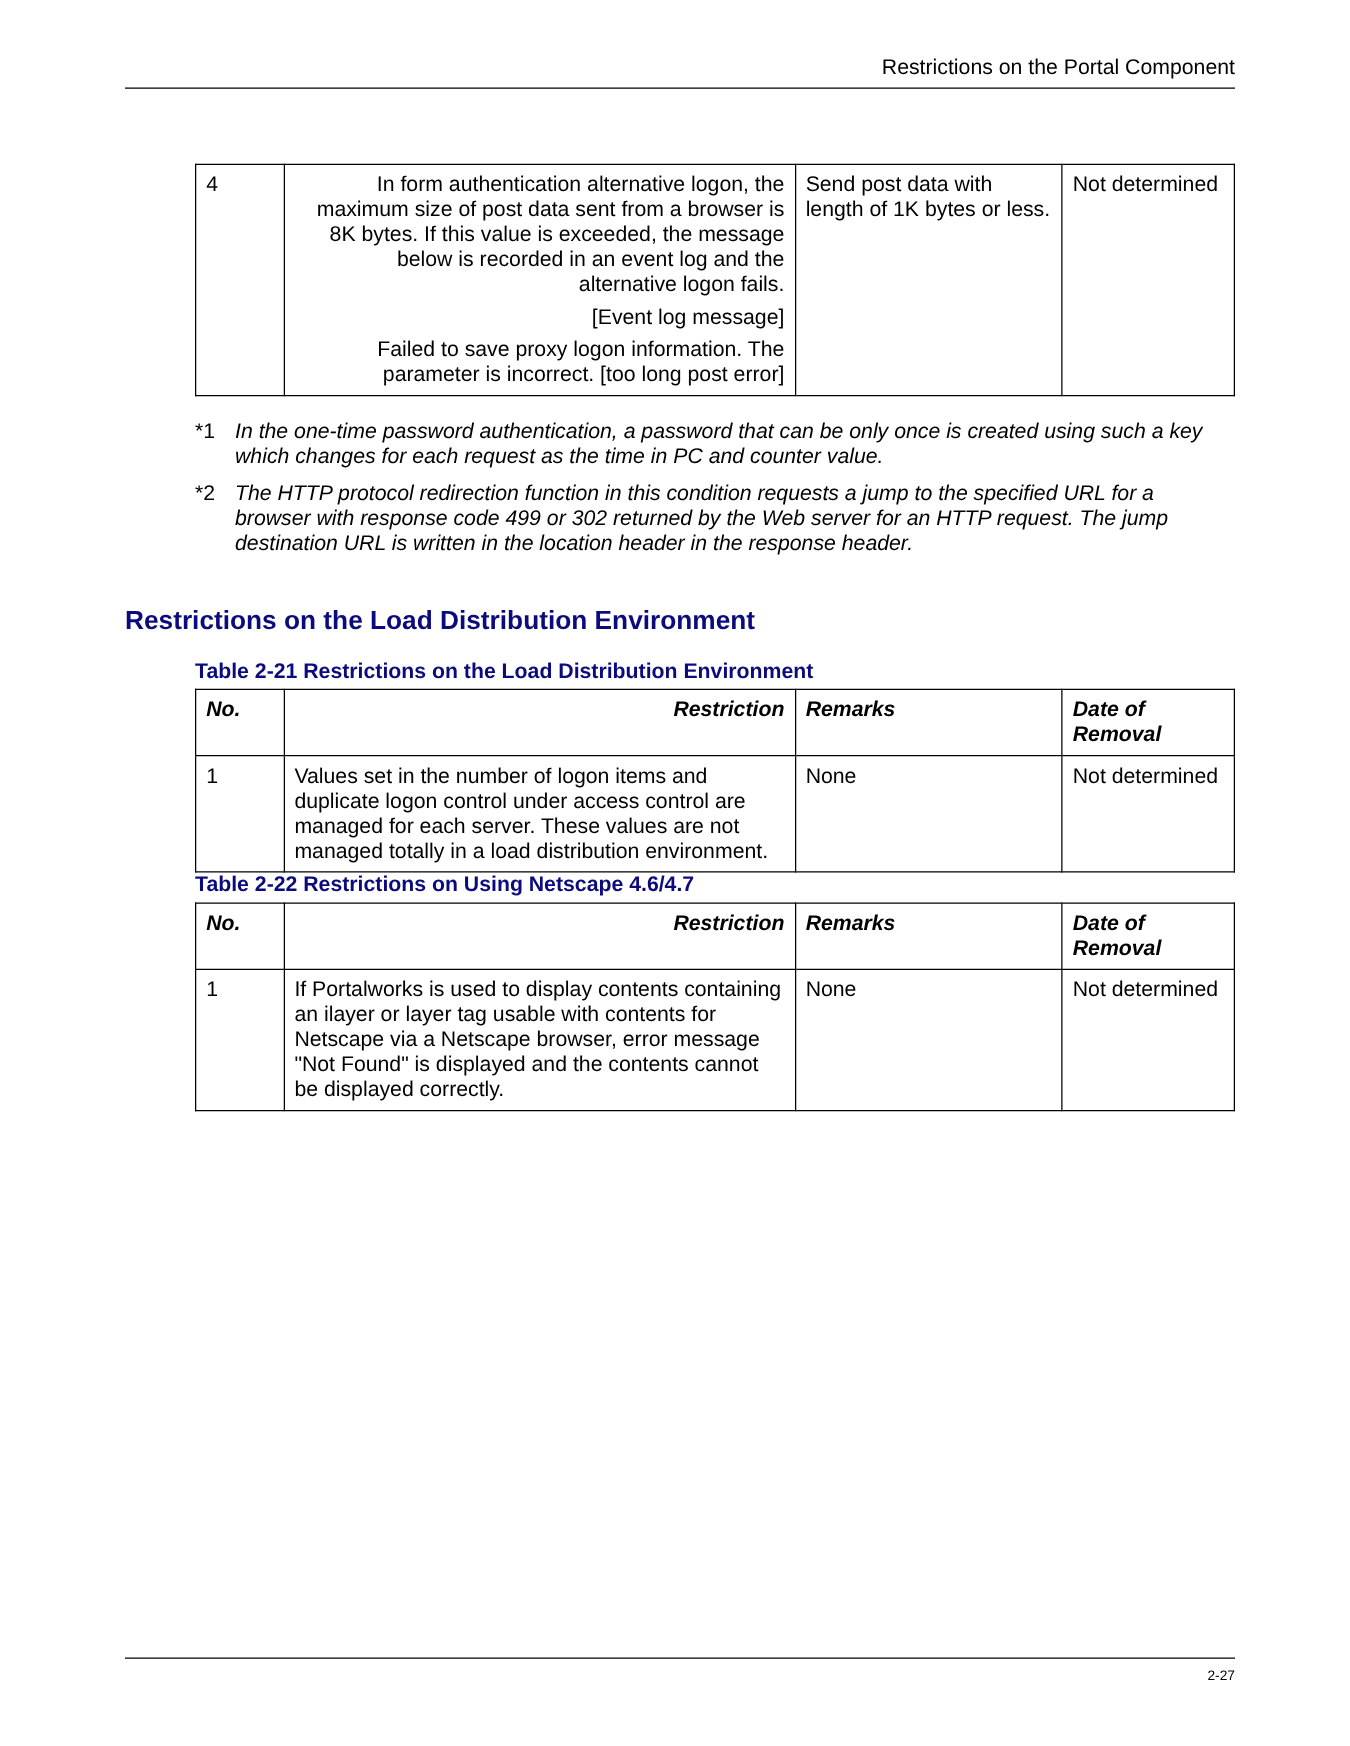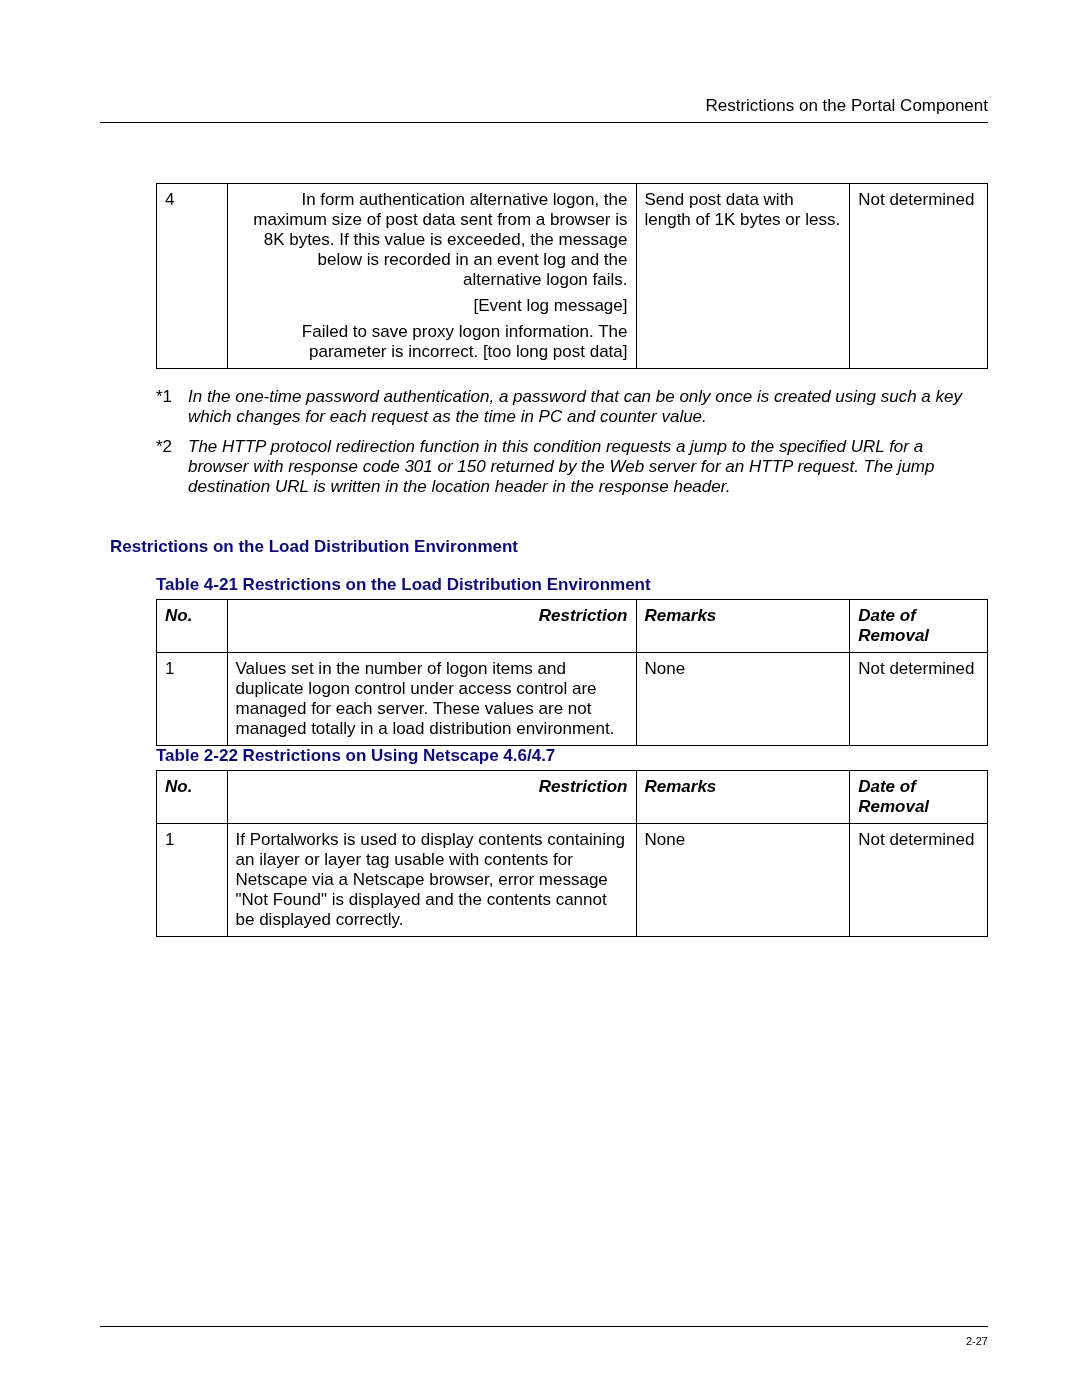--- a/index.html
+++ b/index.html
@@ -6,21 +6,21 @@
     margin: 0;
     padding: 0;
     font-family: Arial, Helvetica, sans-serif;
     background: #fff;
     color: #000;
   }
   .page {
     width: 1080px;
     height: 1397px;
     box-sizing: border-box;
-    padding: 96px 92px 50px 100px;
+    padding: 44px 92px 50px 100px;
     position: relative;
   }
   .running-header {
     text-align: right;
     font-size: 17px;
     padding-bottom: 6px;
     border-bottom: 1px solid #000;
     margin-bottom: 60px;
   }
   table {
@@ -66,22 +66,22 @@
   h2 {
     color: #1a237e;
     color: #0d0d8b;
     color: #1a1a99;
     color: #151580;
     color: #0b0b7d;
     color: #000080;
     color: #10108a;
     color: #0d0d80;
     color: navy;
-    font-size: 17px;
-    margin: 40px 0 18px 10px;
+    font-size: 21px;
+    margin: 40px 0 18px 0;
   }
   h2 { color: #14148c; }
   h2 { color: #000080; }
   h2 { color: #0a0a80; }
   h2 { color: #0d0d80; }
   h2 { color: #111184; }
   h2 { color: #0000a0; }
   h2 { color: #000090; }
   h2 { color: #000085; }
   h2 { color: #0a0a8a; }
@@ -111,42 +111,42 @@
 
   <div class="running-header">Restrictions on the Portal Component</div>
 
   <table>
     <tbody>
         <tr>
       <td class="col-no">4</td>
       <td class="col-rest">
         <div>In form authentication alternative logon, the maximum size of post data sent from a browser is 8K bytes.  If this value is exceeded, the message below is recorded in an event log and the alternative logon fails.</div>
         <div class="para-block">[Event log message]</div>
-        <div class="para-block">Failed to save proxy logon information. The parameter is incorrect.  [too long post data]</div>
+        <div class="para-block">Failed to save proxy logon information. The parameter is incorrect.  [too long post error]</div>
       </td>
       <td class="col-rem">Send post data with length of 1K bytes or less.</td>
       <td class="col-date">Not determined</td>
     </tr>
   </tbody>
     </table>
 
   <div class="footnotes">
     <div class="footnote">
       <div class="fn-mark">*1</div>
       <div class="fn-text">In the one-time password authentication, a password that can be only once is created using such a key which changes for each request as the time in PC and counter value.</div>
     </div>
     <div class="footnote">
       <div class="fn-mark">*2</div>
-      <div class="fn-text">The HTTP protocol redirection function in this condition requests a jump to the specified URL for a browser with response code 301 or 150 returned by the Web server for an HTTP request.  The jump destination URL is written in the location header in the response header.</div>
+      <div class="fn-text">The HTTP protocol redirection function in this condition requests a jump to the specified URL for a browser with response code 499 or 302 returned by the Web server for an HTTP request.  The jump destination URL is written in the location header in the response header.</div>
     </div>
   </div>
 
   <h2>Restrictions on the Load Distribution Environment</h2>
 
-  <div class="caption">Table 4-21  Restrictions on the Load Distribution Environment</div>
+  <div class="caption">Table 2-21  Restrictions on the Load Distribution Environment</div>
 
   <table>
     <tbody>
         <tr>
       <th class="col-no">No.</th>
       <th class="col-rest">Restriction</th>
       <th class="col-rem">Remarks</th>
       <th class="col-date">Date of Removal</th>
     </tr>
     <tr>

